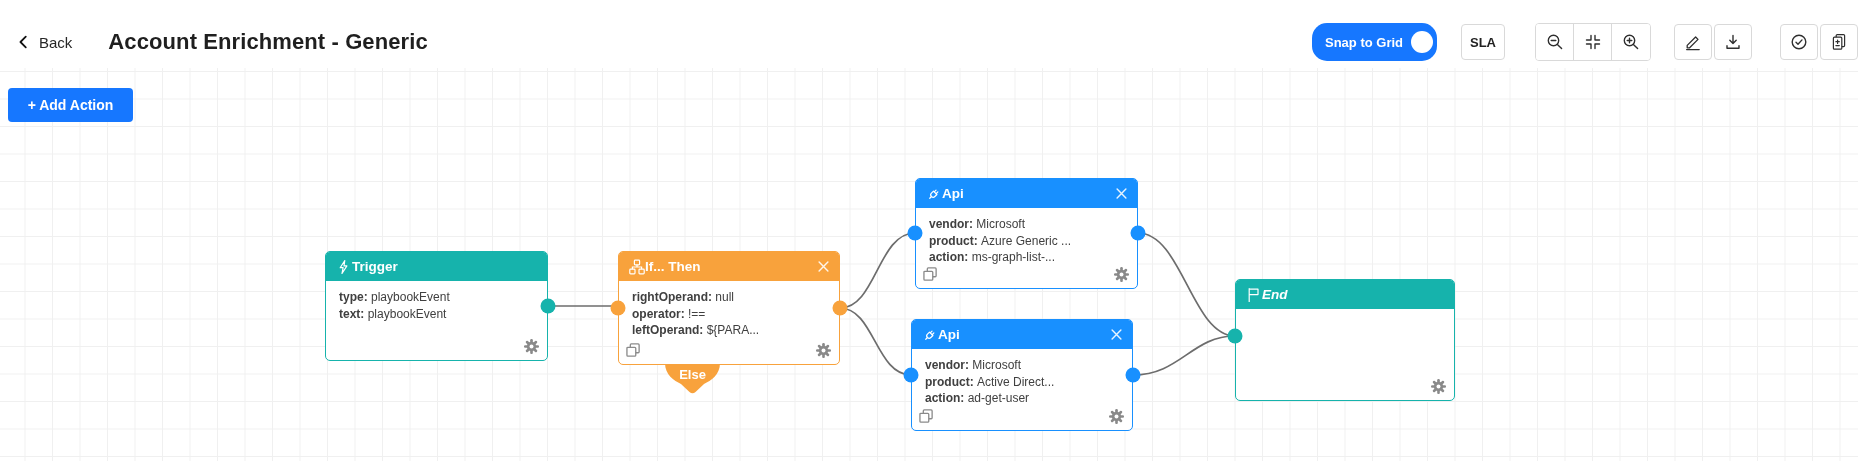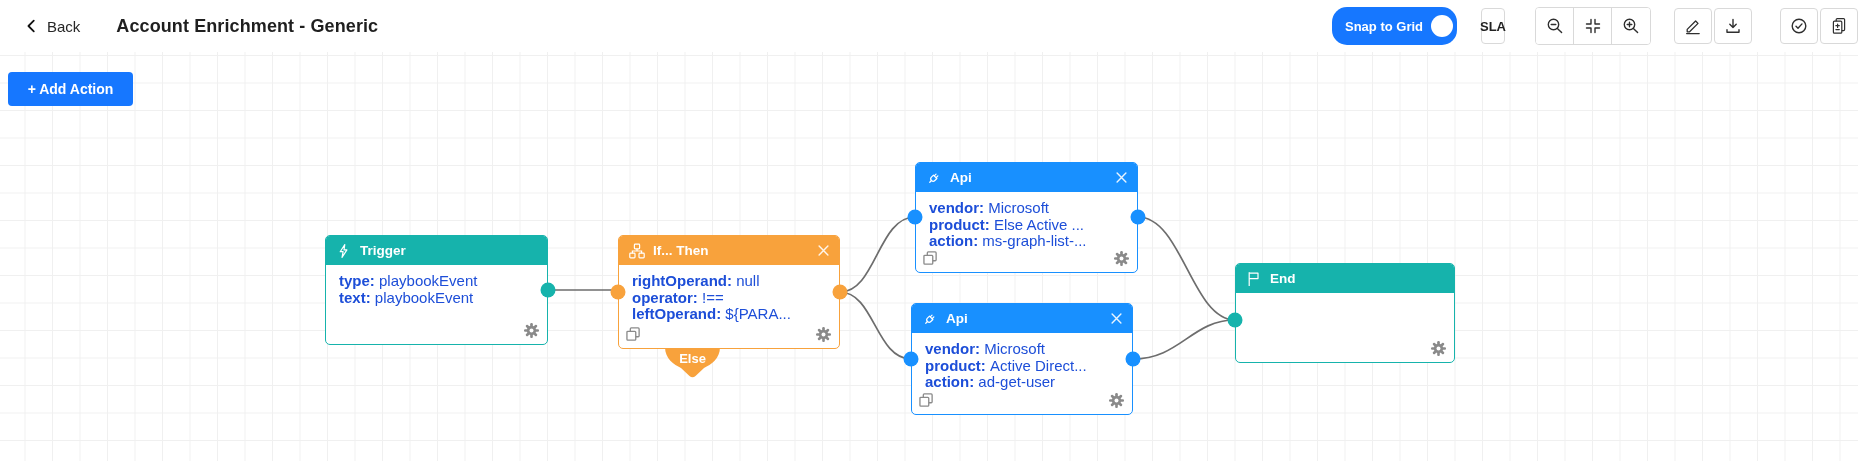--- a/index.html
+++ b/index.html
@@ -11,33 +11,33 @@
     --wire:#6d6d6d;
     --border-gray:#d9d9d9;
     --icon-ink:#2f2f2f;
     --muted-icon:#8a8a8a;
   }
   *{box-sizing:border-box;margin:0;padding:0;}
   html,body{width:1858px;height:461px;overflow:hidden;}
   body{font-family:"Liberation Sans", sans-serif;background:#fff;color:#1f1f1f;}
 
   
-  .topbar{height:52px;display:flex;align-items:center;padding-left:24px;background:#fff;position:relative;z-index:20;}
+  .topbar{height:52px;display:flex;align-items:center;padding-left:16px;background:#fff;position:relative;z-index:20;margin-top:16px;}
   .back{display:flex;align-items:center;gap:7px;cursor:pointer;}
   .back span{font-size:15px;color:#262626;}
-  .title{font-size:18px;font-weight:700;color:#1f1f1f;margin-left:36px;letter-spacing:.1px;}
+  .title{font-size:22px;font-weight:700;color:#1f1f1f;margin-left:36px;letter-spacing:.1px;}
   .badge{margin-left:16px;border:1px solid var(--border-gray);border-radius:3px;background:#fdfdfd;
          font-size:13px;color:#444;padding:5px 10px;line-height:1;}
   .right{margin-left:auto;display:flex;align-items:center;}
   .snap{display:flex;align-items:center;background:var(--primary-blue);color:#fff;height:38px;
         border-radius:15px;padding:0 4px 0 13px;gap:8px;font-size:13px;font-weight:700;cursor:pointer;}
   .knob{width:22px;height:22px;border-radius:50%;background:#fff;display:inline-block;}
   .sqbtn{width:38px;height:36px;background:#fff;border:1px solid var(--border-gray);border-radius:4px;
          display:flex;align-items:center;justify-content:center;cursor:pointer;}
-  .sla{width:24px;font-size:13px;font-weight:700;color:#222;}
+  .sla{width:44px;font-size:13px;font-weight:700;color:#222;}
   .zoomgrp{display:flex;margin-left:30px;border:1px solid var(--border-gray);border-radius:4px;overflow:hidden;}
   .zoomgrp .cell{width:38px;height:36px;background:#fff;border:none;border-right:1px solid var(--border-gray);
                  display:flex;align-items:center;justify-content:center;cursor:pointer;}
   .zoomgrp .cell:last-child{border-right:none;}
   .pair{display:flex;gap:2px;}
   .ml24{margin-left:24px;} .ml23{margin-left:23px;} .ml28{margin-left:28px;}
   .save-annot{margin-left:11px;border:4px solid var(--annotation-red);padding:5px 6px;display:flex;align-items:center;}
   .save-btn{width:80px;height:31px;background:var(--primary-blue);color:#fff;border:none;border-radius:4px;
             font-size:14px;font-weight:700;font-family:inherit;cursor:pointer;}
 
@@ -45,23 +45,23 @@
   .canvas{position:relative;width:1858px;height:409px;background:#fff;overflow:hidden;
     background-image:linear-gradient(to right,#f0f0f0 1px,transparent 1px),
                      linear-gradient(to bottom,#f0f0f0 1px,transparent 1px);
     background-size:27.5px 27.5px;background-position:-3px 3px;}
   .add-action{position:absolute;left:8px;top:20px;width:125px;height:34px;background:var(--primary-blue);
               color:#fff;border:none;border-radius:4px;font-size:14px;font-weight:700;font-family:inherit;cursor:pointer;}
   .wires{position:absolute;left:0;top:0;z-index:1;}
   .wires path{stroke:var(--wire);stroke-width:1.7;fill:none;}
 
   .node{position:absolute;background:#fff;border-radius:5px;z-index:3;}
-  .node .nh{height:29px;display:flex;align-items:center;gap:8px;padding:0 10px;color:#fff;
+  .node .nh{height:29px;display:flex;align-items:center;padding:0 10px;color:#fff;
             font-size:13.5px;font-weight:700;border-radius:4px 4px 0 0;}
-  .node .nb{padding:8px 13px 0 13px;font-size:15px;line-height:16.5px;color:#1d4ed8;white-space:nowrap;overflow:hidden;}
+  .node .nb{padding:8px 13px 0 13px;font-size:12px;line-height:16.5px;color:#404040;white-space:nowrap;overflow:hidden;}
   .node .k{font-weight:700;}
   .node .k::after{content:": ";}
   .node .gear{position:absolute;right:8px;bottom:6px;cursor:pointer;}
   .node .clone{position:absolute;left:7px;bottom:6px;cursor:pointer;}
   .node .x{margin-left:auto;cursor:pointer;display:flex;align-items:center;opacity:.9;}
 
   .node.trigger{border:1px solid var(--teal);}   .node.trigger .nh{background:var(--teal);}
   .node.cond{border:1px solid var(--orange);}    .node.cond .nh{background:var(--orange);}
   .node.api{border:1px solid var(--node-blue);}  .node.api .nh{background:var(--node-blue);}
   .node.end{border:1px solid var(--teal);}       .node.end .nh{background:var(--teal);}
@@ -250,21 +250,21 @@
       </svg>
       <span>Api</span>
       <span class="x">
         <svg width="11" height="11" viewBox="0 0 10 10">
             <path d="M1 1 L9 9 M9 1 L1 9" stroke="#fff" stroke-width="1.3" stroke-linecap="round"></path>
           </svg>
       </span>
     </div>
     <div class="nb">
       <div><span class="k">vendor</span><span class="v">Microsoft</span></div>
-      <div><span class="k">product</span><span class="v">Else Active ...</span></div>
+      <div><span class="k">product</span><span class="v">Azure Generic ...</span></div>
       <div><span class="k">action</span><span class="v">ms-graph-list-...</span></div>
     </div>
     <svg class="clone" width="15" height="15" viewBox="0 0 16 16">
       <g fill="none" stroke="#8a8a8a" stroke-width="1.4">
         <rect x="4.6" y="1" width="9.4" height="9.4" rx="1"></rect>
         <rect x="1" y="4.6" width="9.4" height="9.4" rx="1" fill="#fff"></rect>
       </g>
     </svg>
     <svg class="gear" width="15" height="15" viewBox="0 0 16 16">
       <g fill="#8a8a8a">
@@ -309,21 +309,21 @@
         <rect x="6.6" y="0" width="2.8" height="16" rx="1.2"></rect>
         <rect x="6.6" y="0" width="2.8" height="16" rx="1.2" transform="rotate(45 8 8)"></rect>
         <rect x="6.6" y="0" width="2.8" height="16" rx="1.2" transform="rotate(90 8 8)"></rect>
         <rect x="6.6" y="0" width="2.8" height="16" rx="1.2" transform="rotate(135 8 8)"></rect>
         <circle cx="8" cy="8" r="5"></circle>
       </g>
       <circle cx="8" cy="8" r="2.1" fill="#fff"></circle>
     </svg>
   </div>
 
-  <div class="node end" style="left:1235px;top:211px;width:220px;height:100px;">
+  <div class="node end" style="left:1235px;top:211px;width:220px;height:122px;font-style:italic;">
     <div class="nh">
       <svg width="16" height="16" viewBox="0 0 16 16">
         <g fill="none" stroke="#fff" stroke-width="1.2" stroke-linejoin="round">
           <path d="M3.2 15 V1.2"></path>
           <path d="M3.2 2.2 h8.8 v5.4 H3.2"></path>
           <path d="M7.4 2.2 v5.4" opacity="0.0"></path>
         </g>
       </svg>
       <span>End</span>
     </div>

